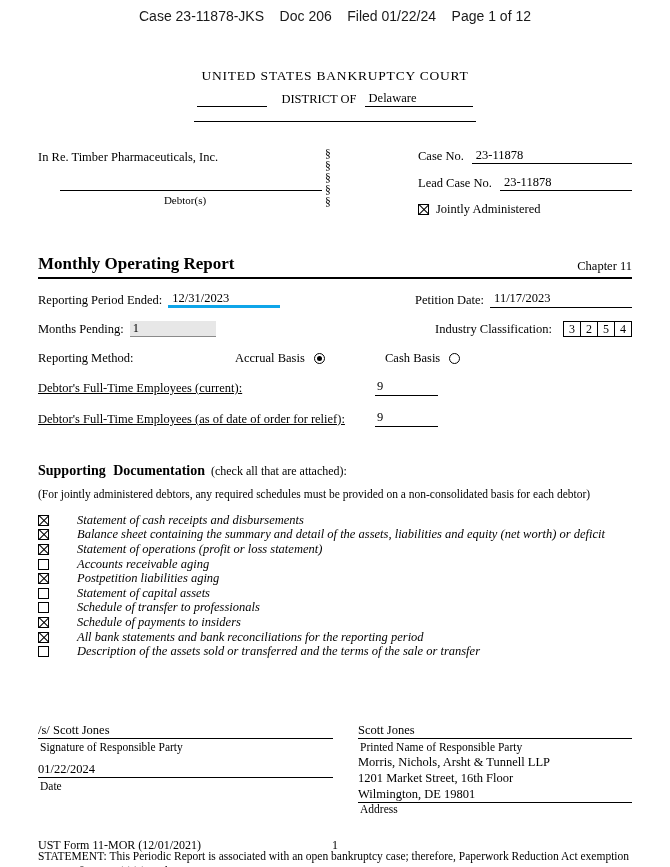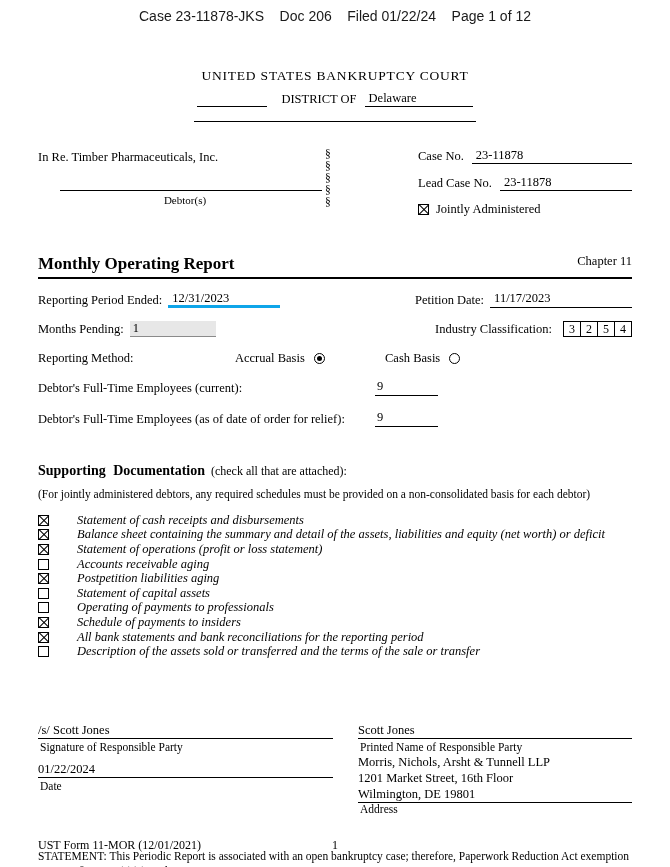--- a/index.html
+++ b/index.html
@@ -99,21 +99,21 @@
     background: #fff;
   }
   .radio.checked::after {
     content: ""; position: absolute; left: 2px; top: 2px;
     width: 5px; height: 5px; border-radius: 50%; background: #000;
   }
 
   
   .mor-header {
     margin-top: 14px;
-    display: flex; justify-content: space-between; 
+    display: flex; justify-content: space-between; align-items: flex-end;
     border-bottom: 2px solid #000;
     padding-bottom: 3px;
   }
   .mor-title { font-size: 17px; font-weight: bold; }
   .mor-chapter { font-size: 12.5px; }
 
   
   .field-row { display: flex; align-items: flex-end; margin-top: 12px; height: 17px; }
   .fr-left { display: flex; align-items: flex-end; width: 377px; flex: none; }
   .fr-right { display: flex; align-items: flex-end; flex: 1; }
@@ -133,21 +133,21 @@
   .ind-box {
     width: 18px; height: 16px; border: 1px solid #000; margin-left: -1px;
     text-align: center; font-size: 12px; line-height: 15px;
   }
   .method-row { display: flex; align-items: center; margin-top: 13px; height: 17px; }
   .method-lbl { width: 197px; flex: none; }
   .method-opt { display: flex; align-items: center; }
   .method-opt .radio { margin-left: 9px; }
   .opt-accrual { width: 150px; flex: none; }
   .emp-row { display: flex; align-items: flex-end; margin-top: 12px; height: 17px; }
-  .emp-lbl { width: 337px; flex: none; }
+  .emp-lbl { width: 337px; flex: none; text-decoration: underline; }
   .emp-val {
     width: 63px; border-bottom: 1px solid #000; padding-left: 2px; height: 17px;
   }
 
   
   .supp-heading { margin-top: 36px; }
   .supp-heading b { font-size: 14px; font-weight: bold; word-spacing: 4px; }
   .supp-heading .note { font-size: 12px; margin-left: 6px; word-spacing: normal; }
   .supp-subnote { margin-top: 9px; font-size: 11.5px; }
   .check-list { margin-top: 13px; }
@@ -287,21 +287,21 @@
   <div class="check-row">
     <span class="checkbox checked"></span>
     <span class="chk-lbl">Postpetition liabilities aging</span>
   </div>
   <div class="check-row">
     <span class="checkbox"></span>
     <span class="chk-lbl">Statement of capital assets</span>
   </div>
   <div class="check-row">
     <span class="checkbox"></span>
-    <span class="chk-lbl">Operating of payments to professionals</span>
+    <span class="chk-lbl">Schedule of transfer to professionals</span>
   </div>
   <div class="check-row">
     <span class="checkbox checked"></span>
     <span class="chk-lbl">Schedule of payments to insiders</span>
   </div>
   <div class="check-row">
     <span class="checkbox checked"></span>
     <span class="chk-lbl">All bank statements and bank reconciliations for the reporting period</span>
   </div>
   <div class="check-row">

